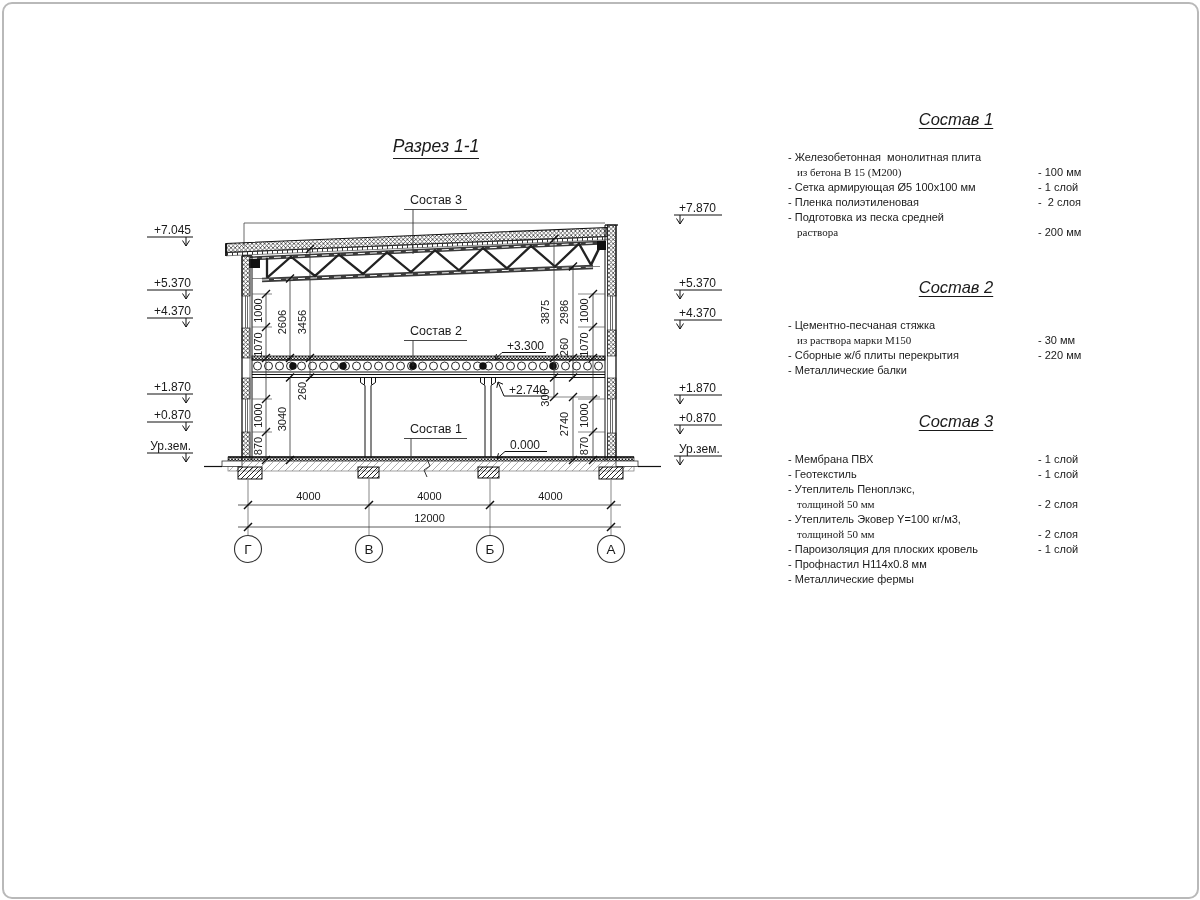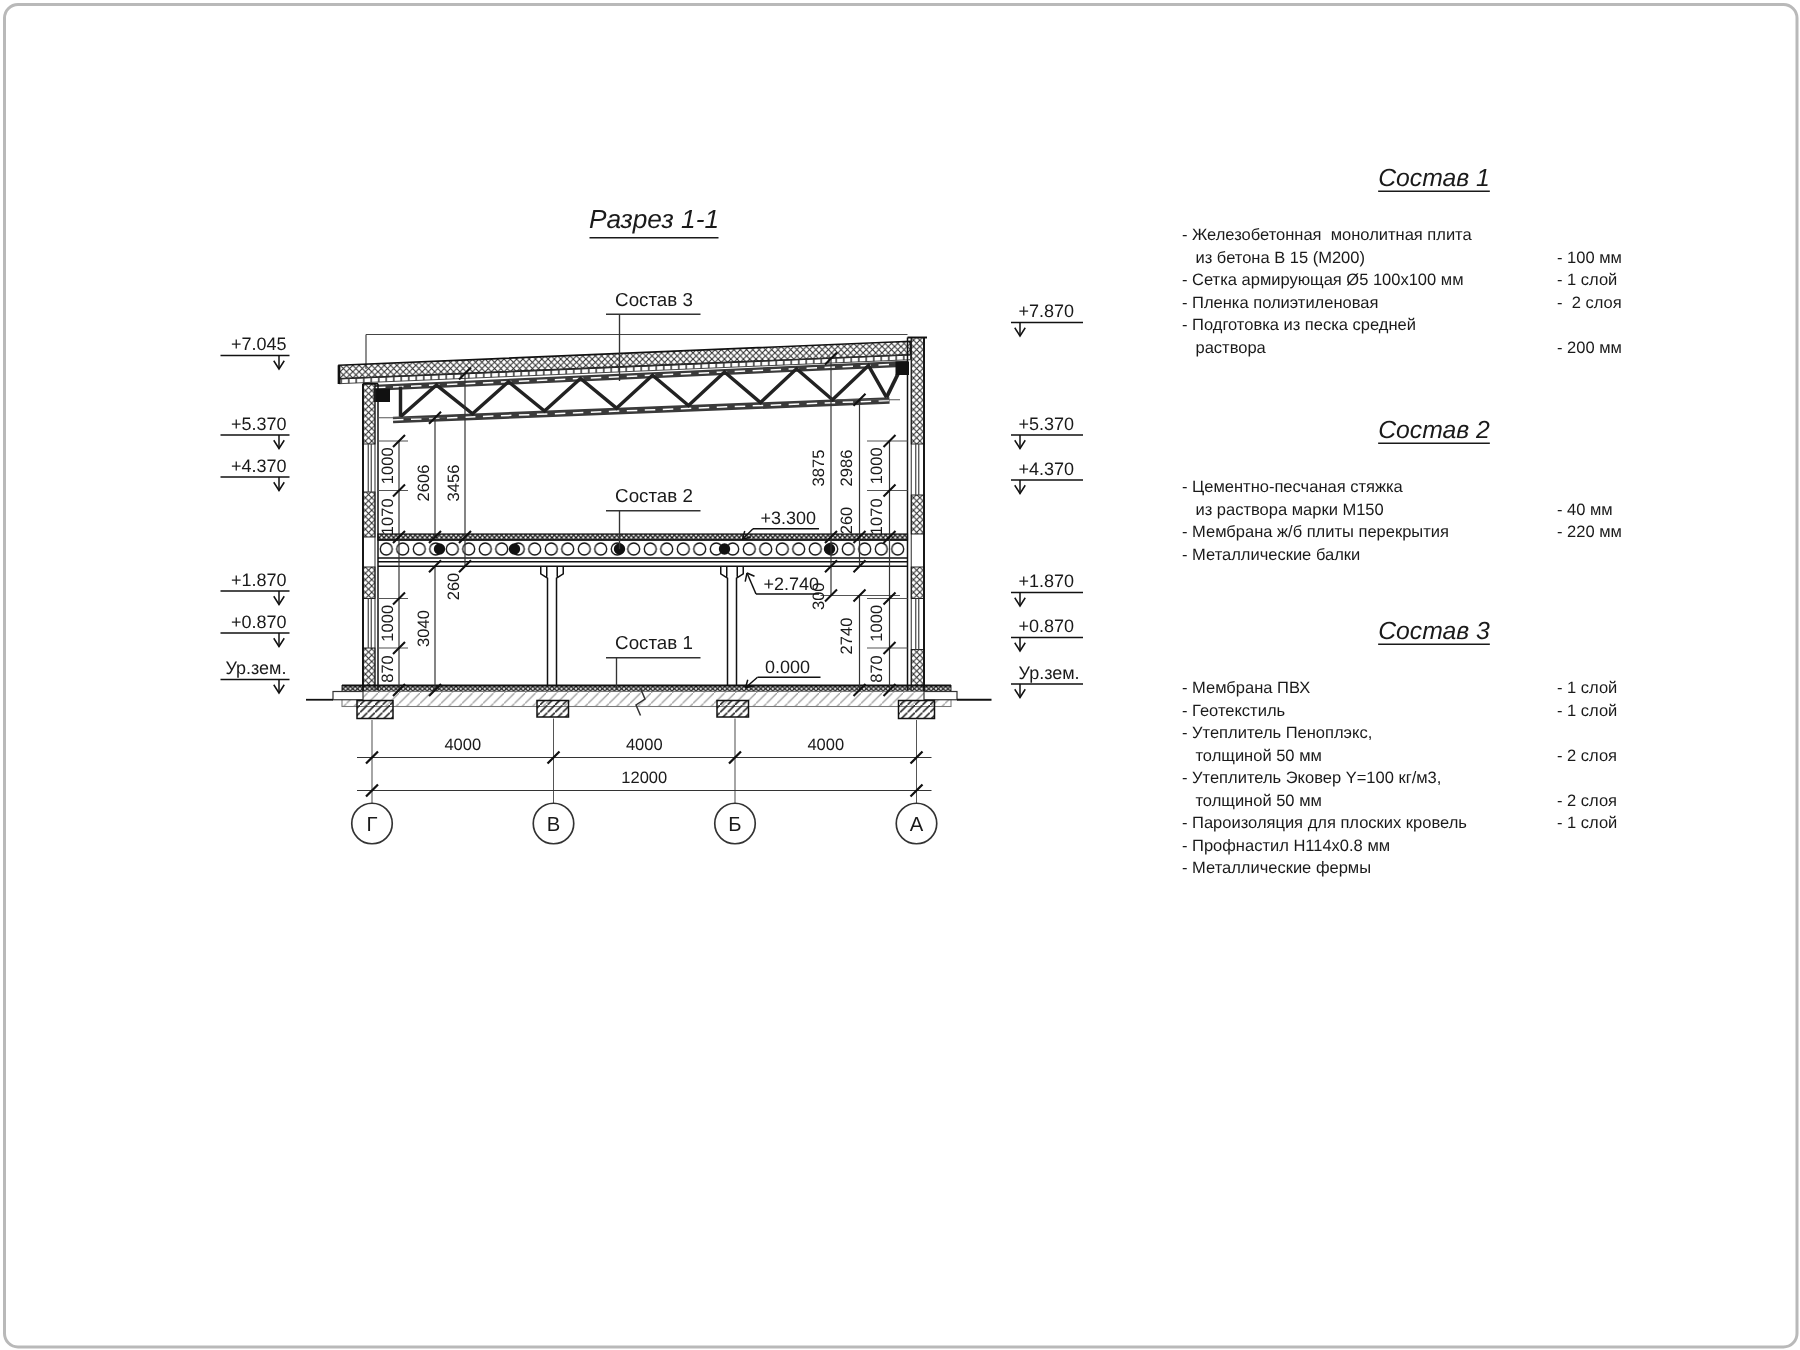--- a/index.html
+++ b/index.html
@@ -6,21 +6,21 @@
   body{width:1200px;height:900px;position:relative;font-family:"Liberation Sans",sans-serif;color:#1a1a1a;overflow:hidden;}
   .page-frame{position:absolute;left:2px;top:2px;width:1193px;height:893px;border:2px solid #b9b9b9;border-radius:10px;pointer-events:none;}
   .drawing-svg{position:absolute;left:0;top:0;}
   
   .comp-block{position:absolute;left:788px;width:336px;}
   .comp-title{text-align:center;font-style:italic;font-size:16.5px;margin:0 0 21px 0;font-weight:normal;}
   .comp-title span{text-decoration:underline;text-underline-offset:3px;}
   .comp-rows{font-size:11px;line-height:15px;}
   .comp-row{display:flex;}
   .comp-text{width:250px;white-space:pre;flex:0 0 auto;}
-  .comp-text.indent{padding-left:9px;width:241px;}
+  .comp-text.indent{padding-left:9px;width:241px;font-family:Liberation Serif, serif;}
   .comp-val{white-space:pre;}
   svg text{fill:#1a1a1a;font-family:"Liberation Sans",sans-serif;}
   .dimtxt{font-size:11px;}
   .lvltxt{font-size:12px;}
   .axtxt{font-size:13.5px;}
   .callout{font-size:12.5px;}
 </style>
 </head>
 <body>
 
@@ -383,25 +383,25 @@
 <div class="comp-block" style="top:278px">
   <h3 class="comp-title"><span>Состав 2</span></h3>
   <div class="comp-rows">
   <div class="comp-row">
     <span class="comp-text">- Цементно-песчаная стяжка</span>
     <span class="comp-val"></span>
   </div>
 
   <div class="comp-row">
     <span class="comp-text indent">из раствора марки М150</span>
-    <span class="comp-val">- 40 мм</span>
-  </div>
-
-  <div class="comp-row">
-    <span class="comp-text">- Мембрана ж/б плиты перекрытия</span>
+    <span class="comp-val">- 30 мм</span>
+  </div>
+
+  <div class="comp-row">
+    <span class="comp-text">- Сборные ж/б плиты перекрытия</span>
     <span class="comp-val">- 220 мм</span>
   </div>
 
   <div class="comp-row">
     <span class="comp-text">- Металлические балки</span>
     <span class="comp-val"></span>
   </div>
 </div>
 </div>
 <div class="comp-block" style="top:412px">

